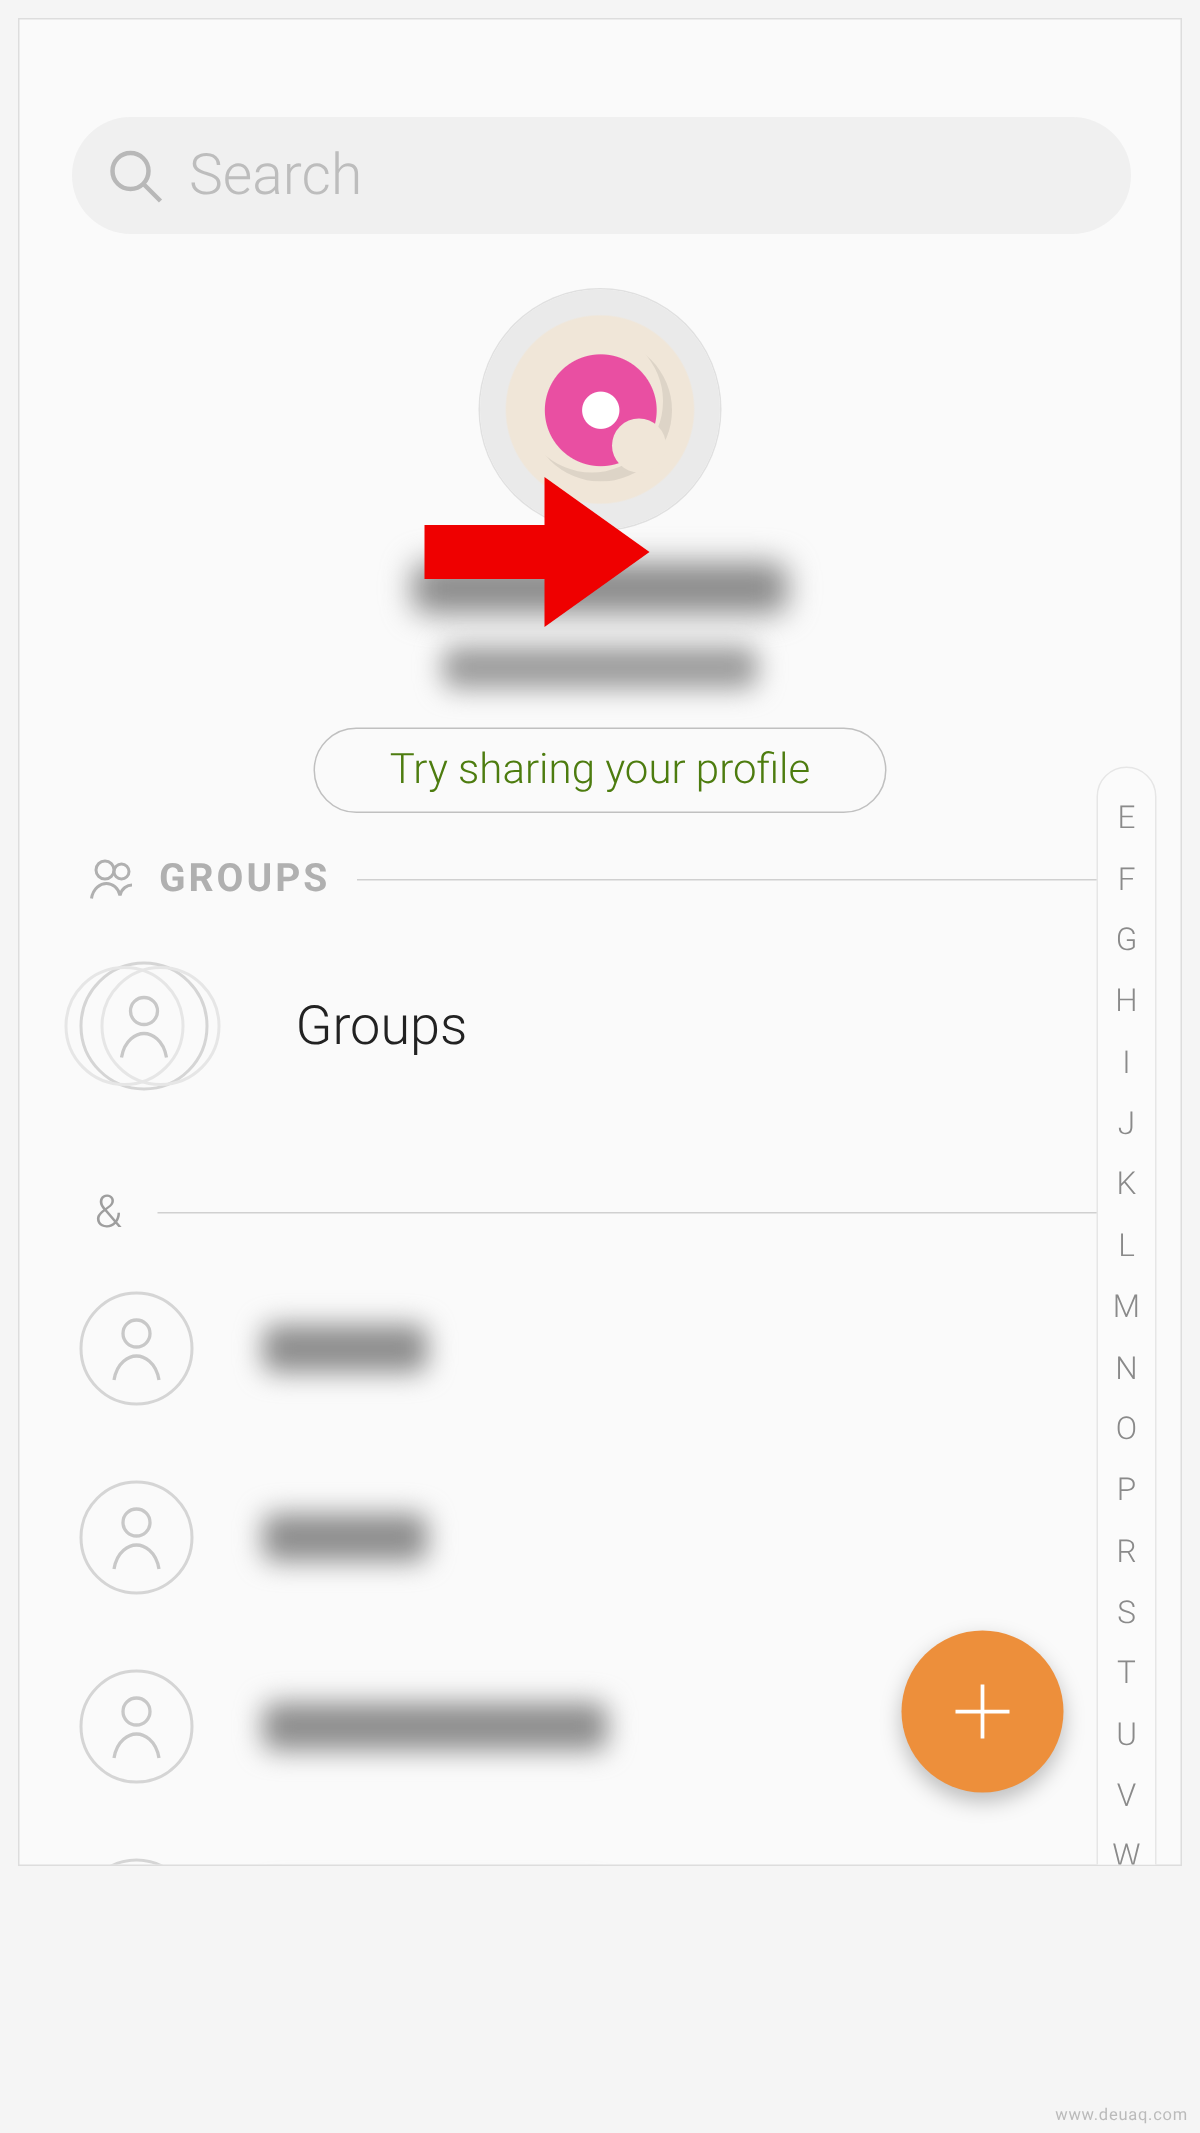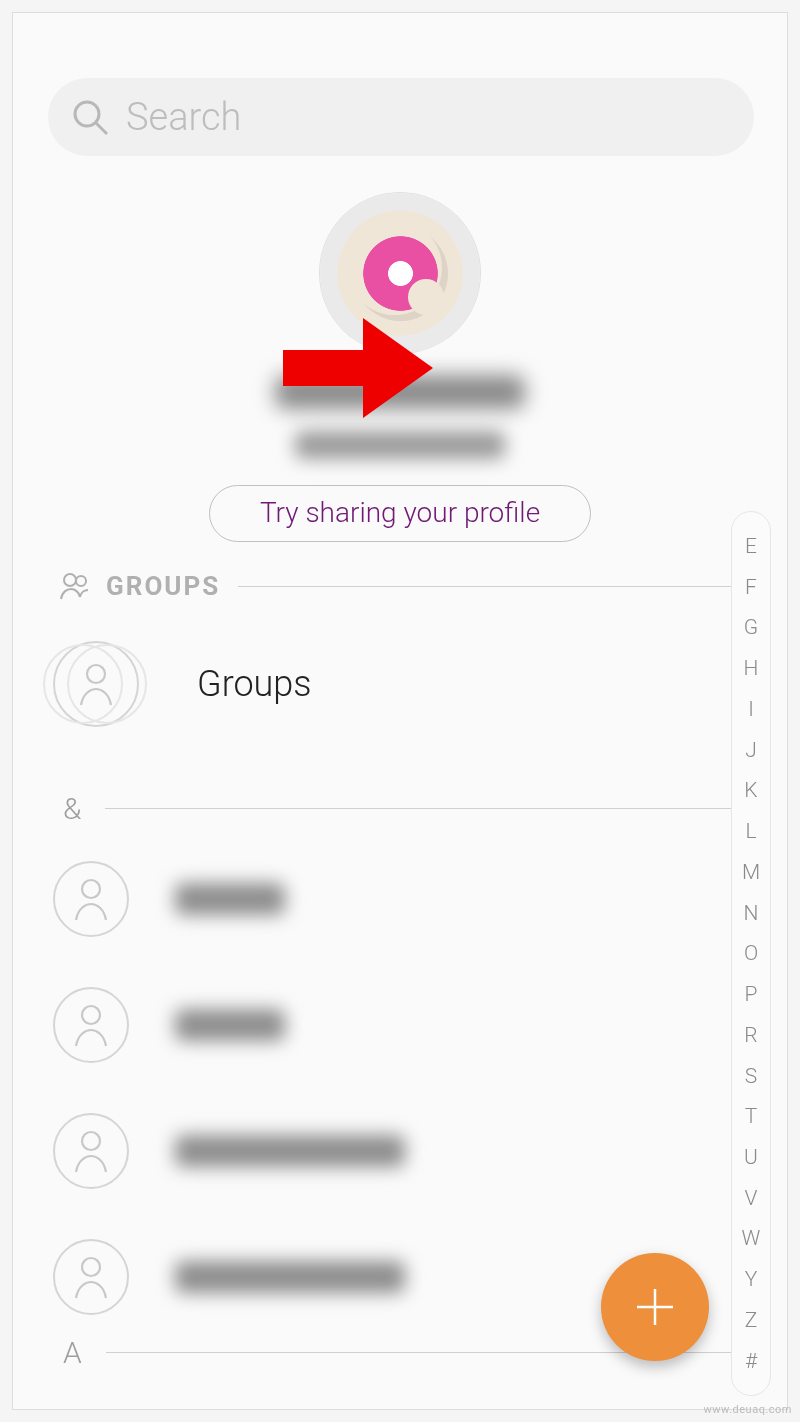--- a/index.html
+++ b/index.html
@@ -7,21 +7,21 @@
   body {
     font-family: -apple-system, Roboto, "Helvetica Neue", Arial, sans-serif;
     background: #f5f5f5;
     position: relative;
   }
   .phone-frame {
     position: absolute;
     left: 12px;
     top: 12px;
     width: 776px;
-    height: 1398px;
+    height: 1232px;
     background: #fafafa;
     border: 1px solid #ddd;
     overflow: hidden;
   }
   .search-bar {
     position: absolute;
     left: 35px;
     top: 65px;
     width: 706px;
     height: 78px;
@@ -60,21 +60,21 @@
     margin: 22px auto 0; width: 250px; height: 34px;
     background: #8a8a8a; filter: blur(10px); border-radius: 10px;
   }
   .blur-phone {
     margin: 22px auto 0; width: 210px; height: 28px;
     background: #9a9a9a; filter: blur(9px); border-radius: 8px;
   }
   .share-profile-btn {
     margin: 26px auto 0; display: inline-block;
     border: 1.5px solid #c0c0c0; border-radius: 30px;
-    padding: 10px 50px 12px; font-size: 28px; font-weight: 300; color: #701a75;
+    padding: 10px 50px 12px; font-size: 28px; font-weight: 300; color: #4d7c0f;
     background: #fafafa;
   }
 
   .section-header {
     position: absolute; left: 45px; display: flex; align-items: center; width: 680px;
   }
   .groups-header { top: 556px; }
   .groups-icon-svg { width: 34px; height: 34px; stroke: #b0b0b0; fill: none; stroke-width: 2; }
   .section-label { margin-left: 14px; font-size: 26px; letter-spacing: 2px; font-weight: 700; color: #b0b0b0; }
   .section-line { flex: 1; height: 1px; background: #d0d0d0; margin-left: 18px; }

